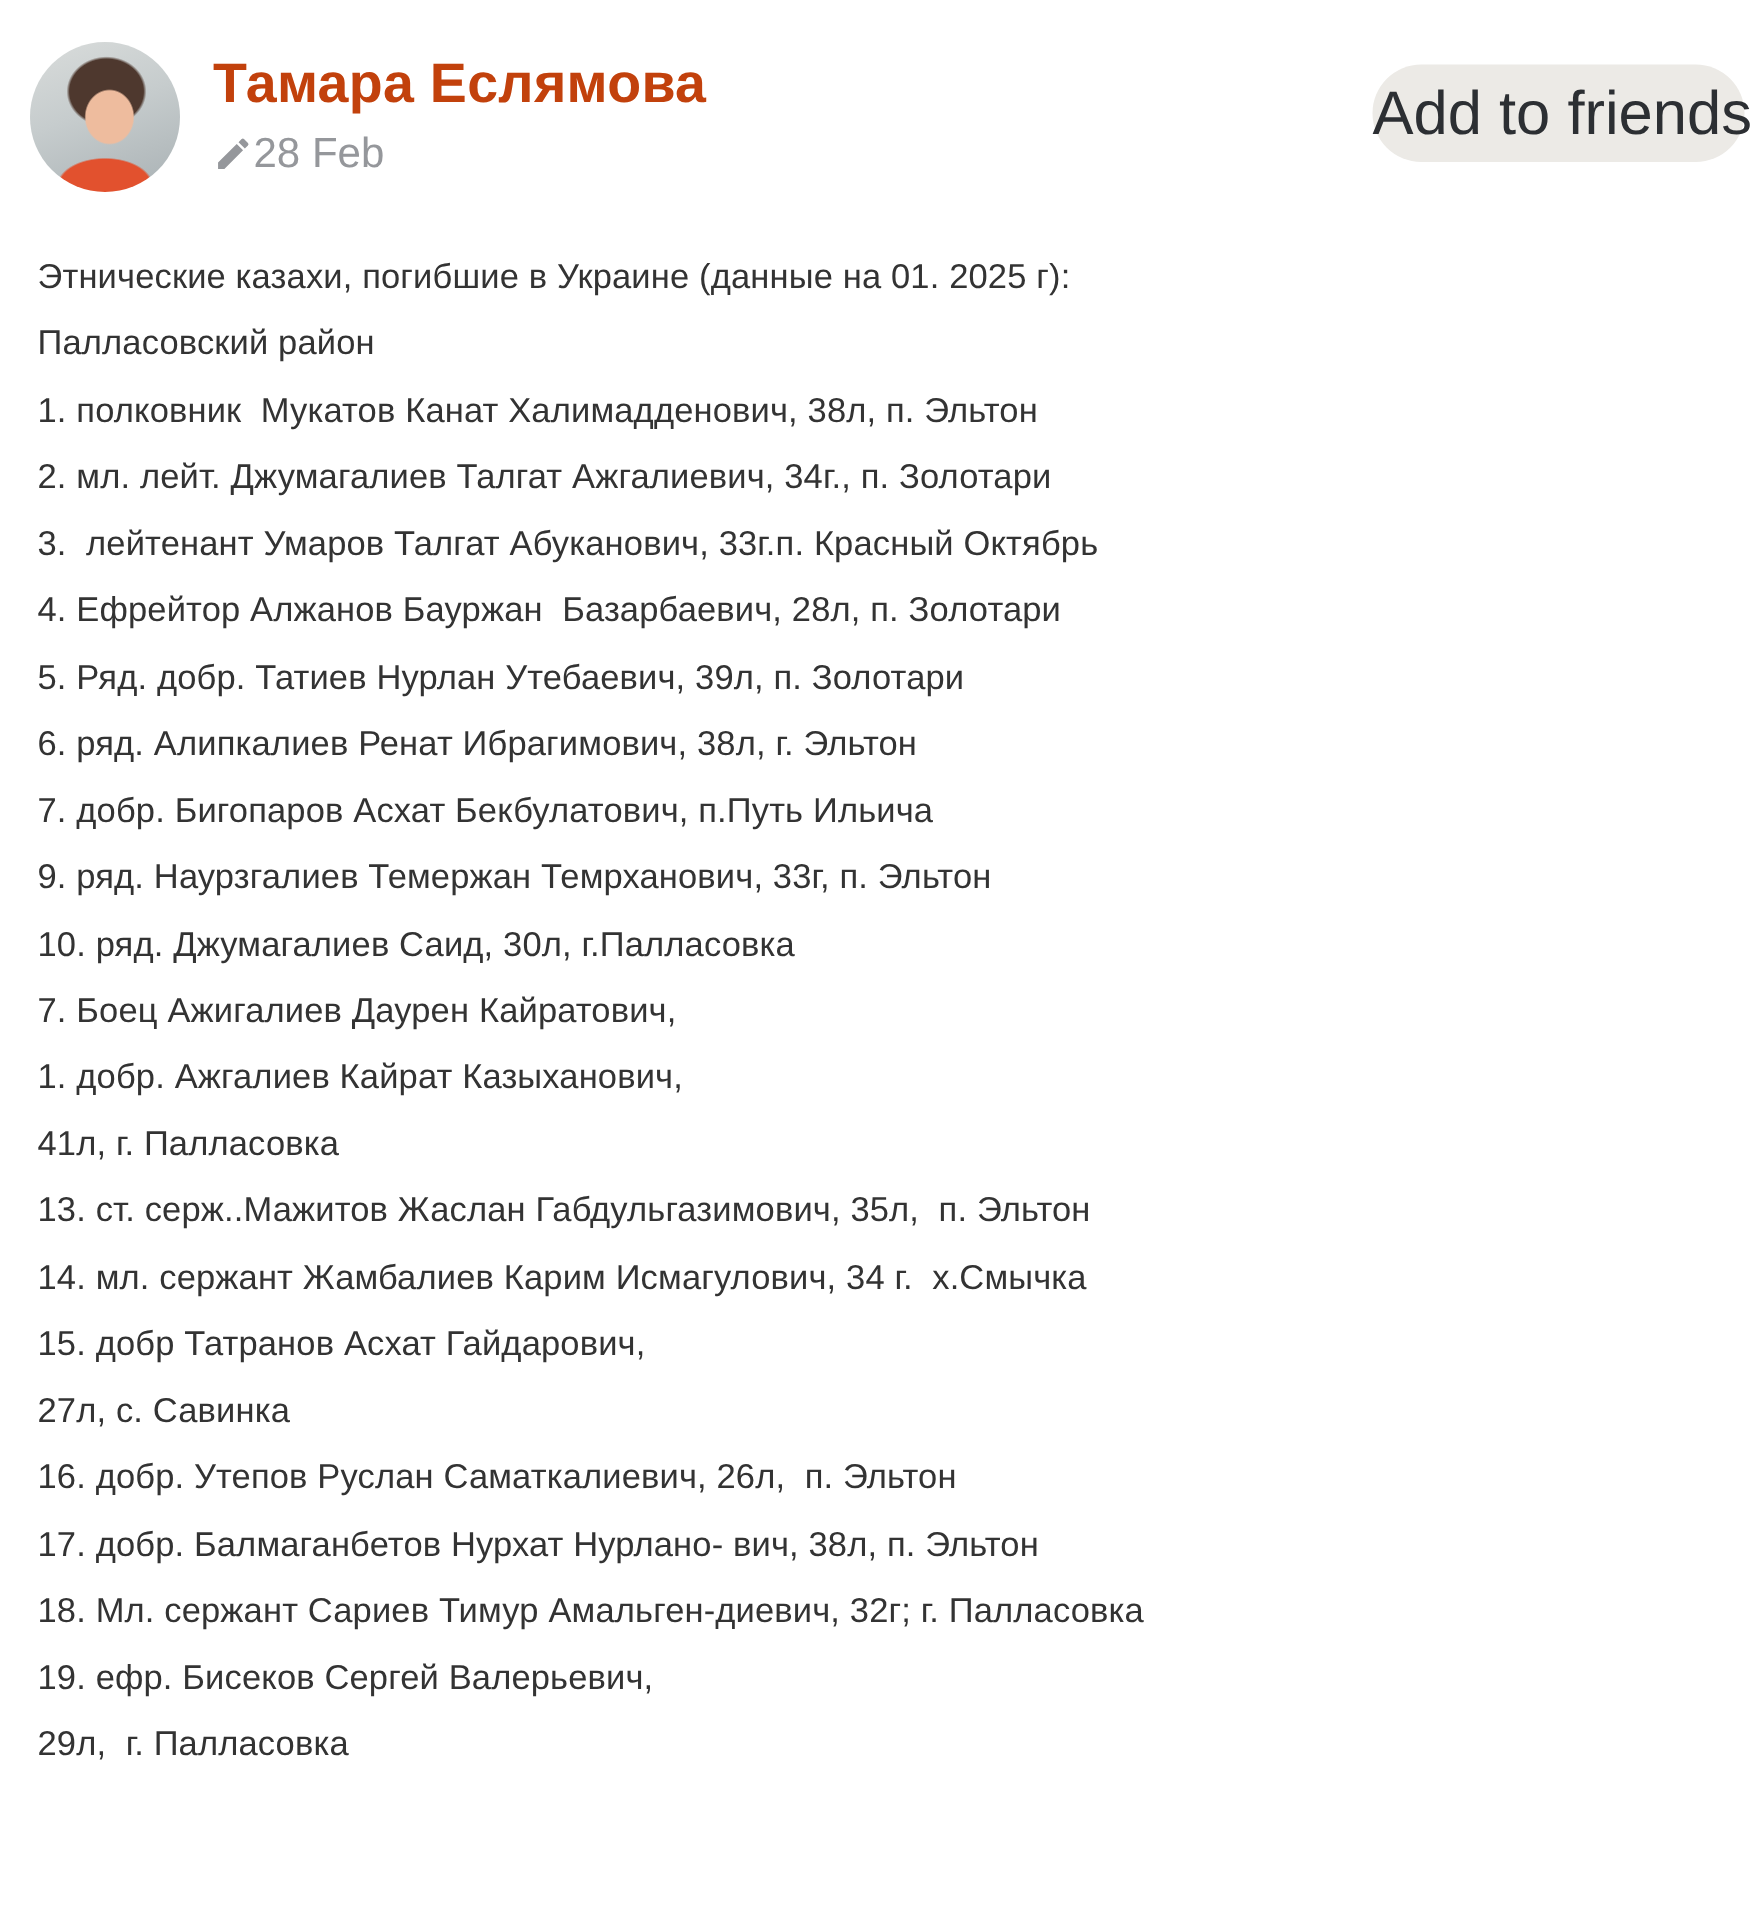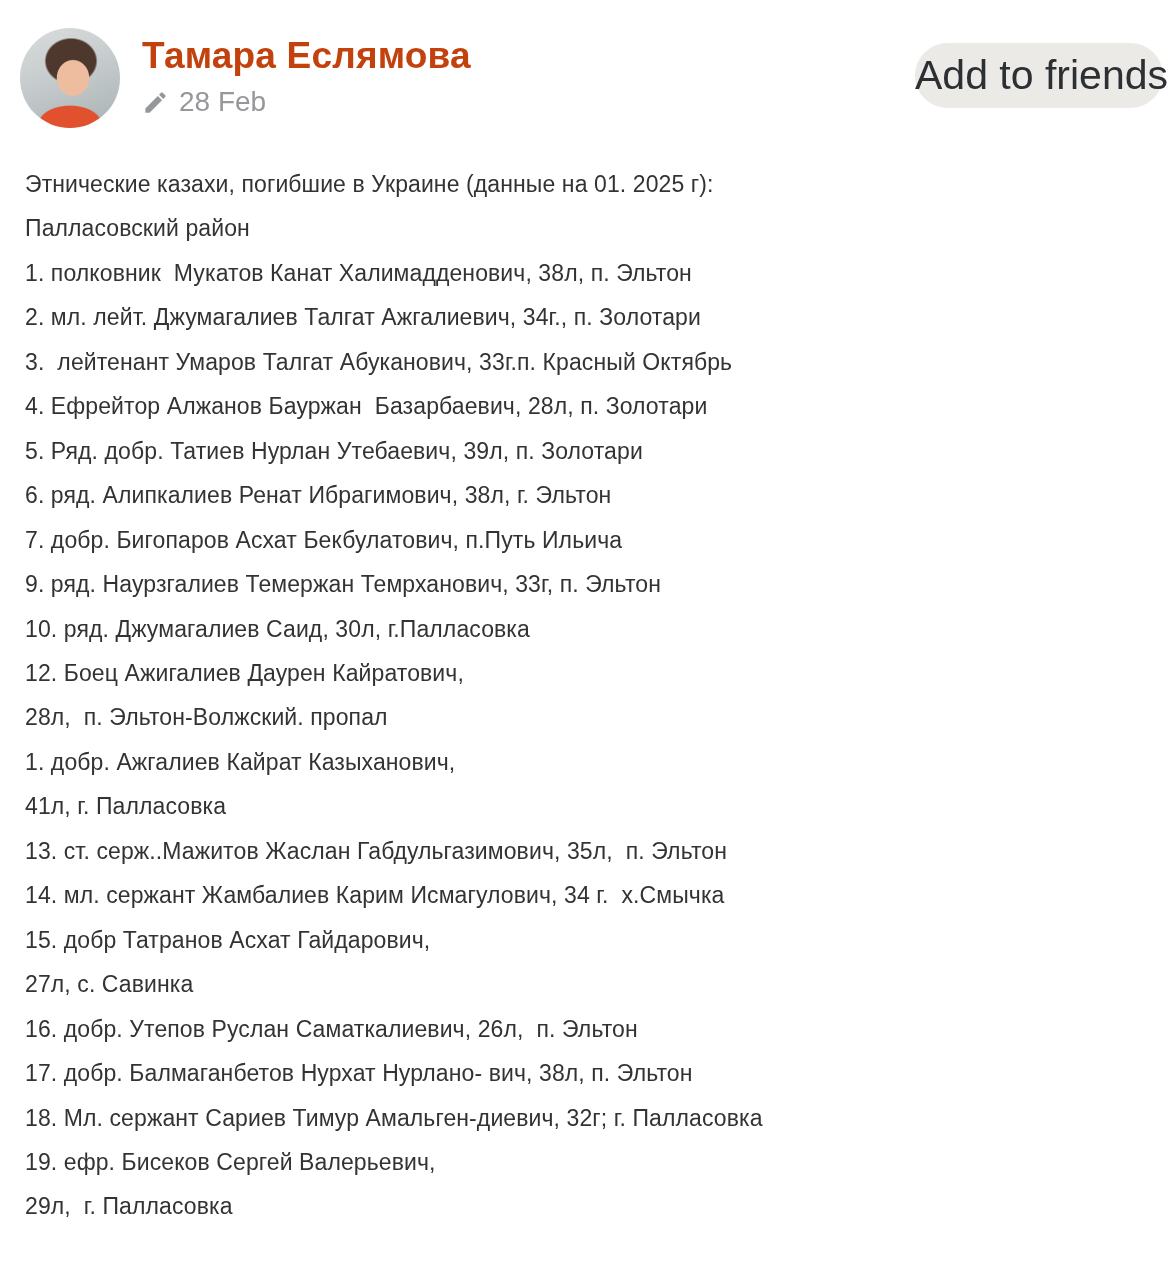--- a/index.html
+++ b/index.html
@@ -37,21 +37,20 @@
     letter-spacing: 0.2px;
     white-space: nowrap;
     cursor: pointer;
   }
 
   .date-row {
     position: absolute;
     left: 142px; top: 86px;
     display: flex;
     align-items: center;
-    gap: 10px;
     color: #95979b;
     font-size: 28px;
     line-height: 32px;
     cursor: pointer;
   }
   .pencil-icon { width: 27px; height: 27px; display: block; }
   .pencil-icon svg { width: 100%; height: 100%; display: block; fill: #95979b; }
 
   .add-friends-btn {
     position: absolute;
@@ -108,22 +107,21 @@
     <div class="post-line">Палласовский район</div>
     <div class="post-line">1. полковник  Мукатов Канат Халимадденович, 38л, п. Эльтон</div>
     <div class="post-line">2. мл. лейт. Джумагалиев Талгат Ажгалиевич, 34г., п. Золотари</div>
     <div class="post-line">3.  лейтенант Умаров Талгат Абуканович, 33г.п. Красный Октябрь</div>
     <div class="post-line">4. Ефрейтор Алжанов Бауржан  Базарбаевич, 28л, п. Золотари</div>
     <div class="post-line">5. Ряд. добр. Татиев Нурлан Утебаевич, 39л, п. Золотари</div>
     <div class="post-line">6. ряд. Алипкалиев Ренат Ибрагимович, 38л, г. Эльтон</div>
     <div class="post-line">7. добр. Бигопаров Асхат Бекбулатович, п.Путь Ильича</div>
     <div class="post-line">9. ряд. Наурзгалиев Темержан Темрханович, 33г, п. Эльтон</div>
     <div class="post-line">10. ряд. Джумагалиев Саид, 30л, г.Палласовка</div>
-    <div class="post-line">12. Боец Ажигалиев Даурен Кайратович,</div>
-    <div class="post-line">28л,  п. Эльтон-Волжский. пропал</div>
+    <div class="post-line">7. Боец Ажигалиев Даурен Кайратович,</div>
     <div class="post-line">1. добр. Ажгалиев Кайрат Казыханович,</div>
     <div class="post-line">41л, г. Палласовка</div>
     <div class="post-line">13. ст. серж..Мажитов Жаслан Габдульгазимович, 35л,  п. Эльтон</div>
     <div class="post-line">14. мл. сержант Жамбалиев Карим Исмагулович, 34 г.  х.Смычка</div>
     <div class="post-line">15. добр Татранов Асхат Гайдарович,</div>
     <div class="post-line">27л, с. Савинка</div>
     <div class="post-line">16. добр. Утепов Руслан Саматкалиевич, 26л,  п. Эльтон</div>
     <div class="post-line">17. добр. Балмаганбетов Нурхат Нурлано- вич, 38л, п. Эльтон</div>
     <div class="post-line">18. Мл. сержант Сариев Тимур Амальген-диевич, 32г; г. Палласовка</div>
     <div class="post-line">19. ефр. Бисеков Сергей Валерьевич,</div>

